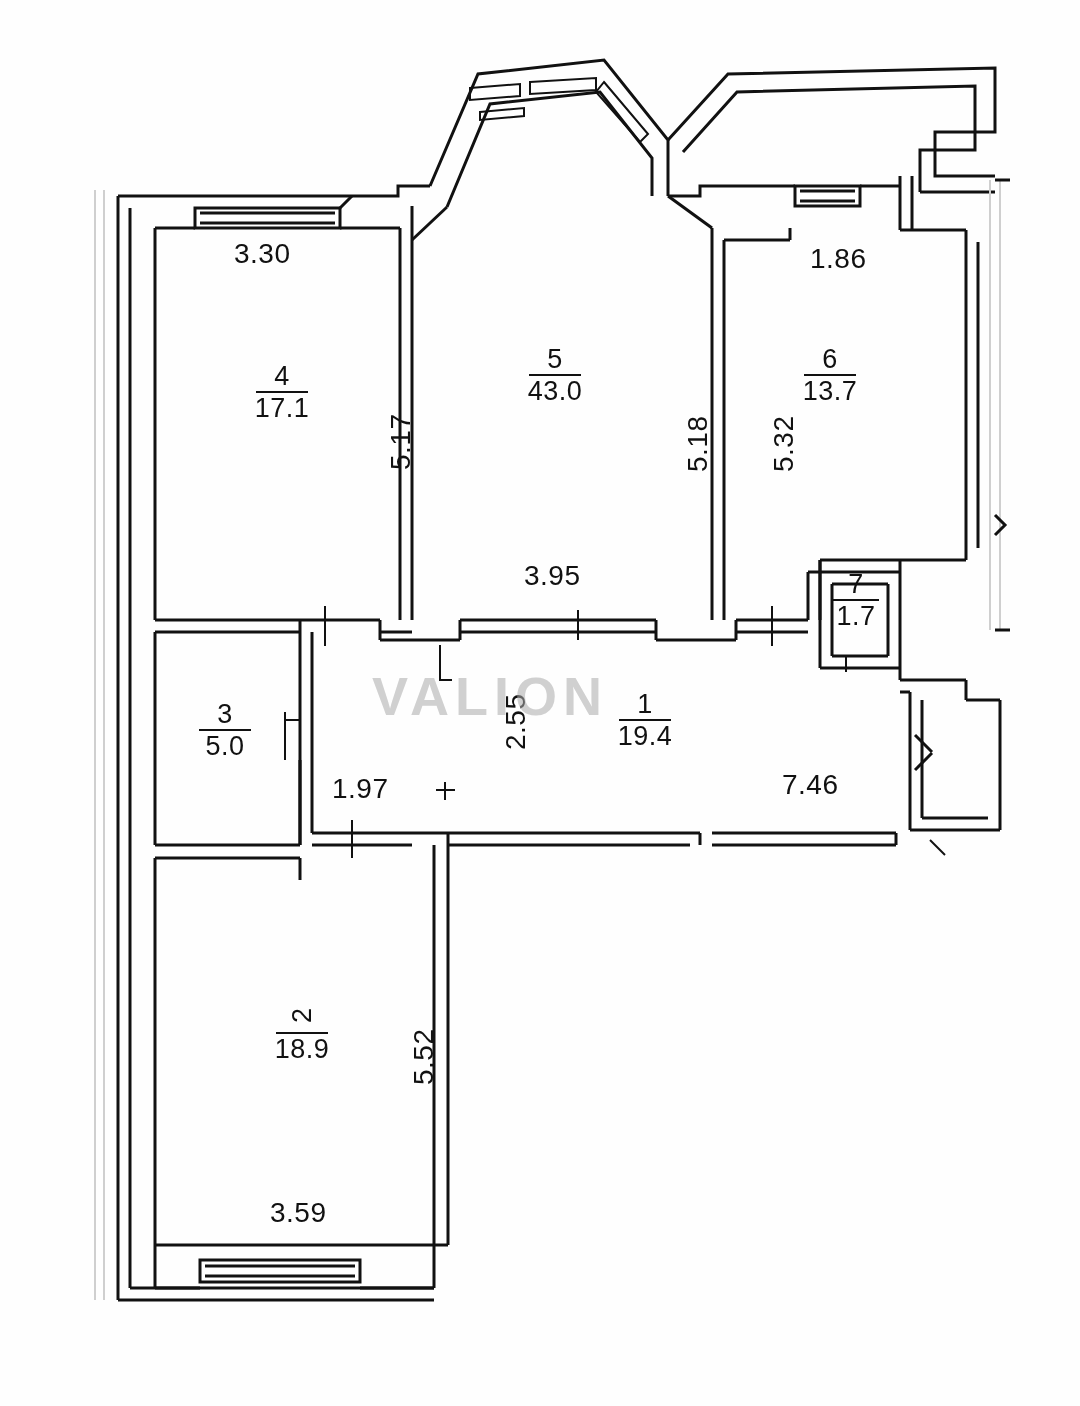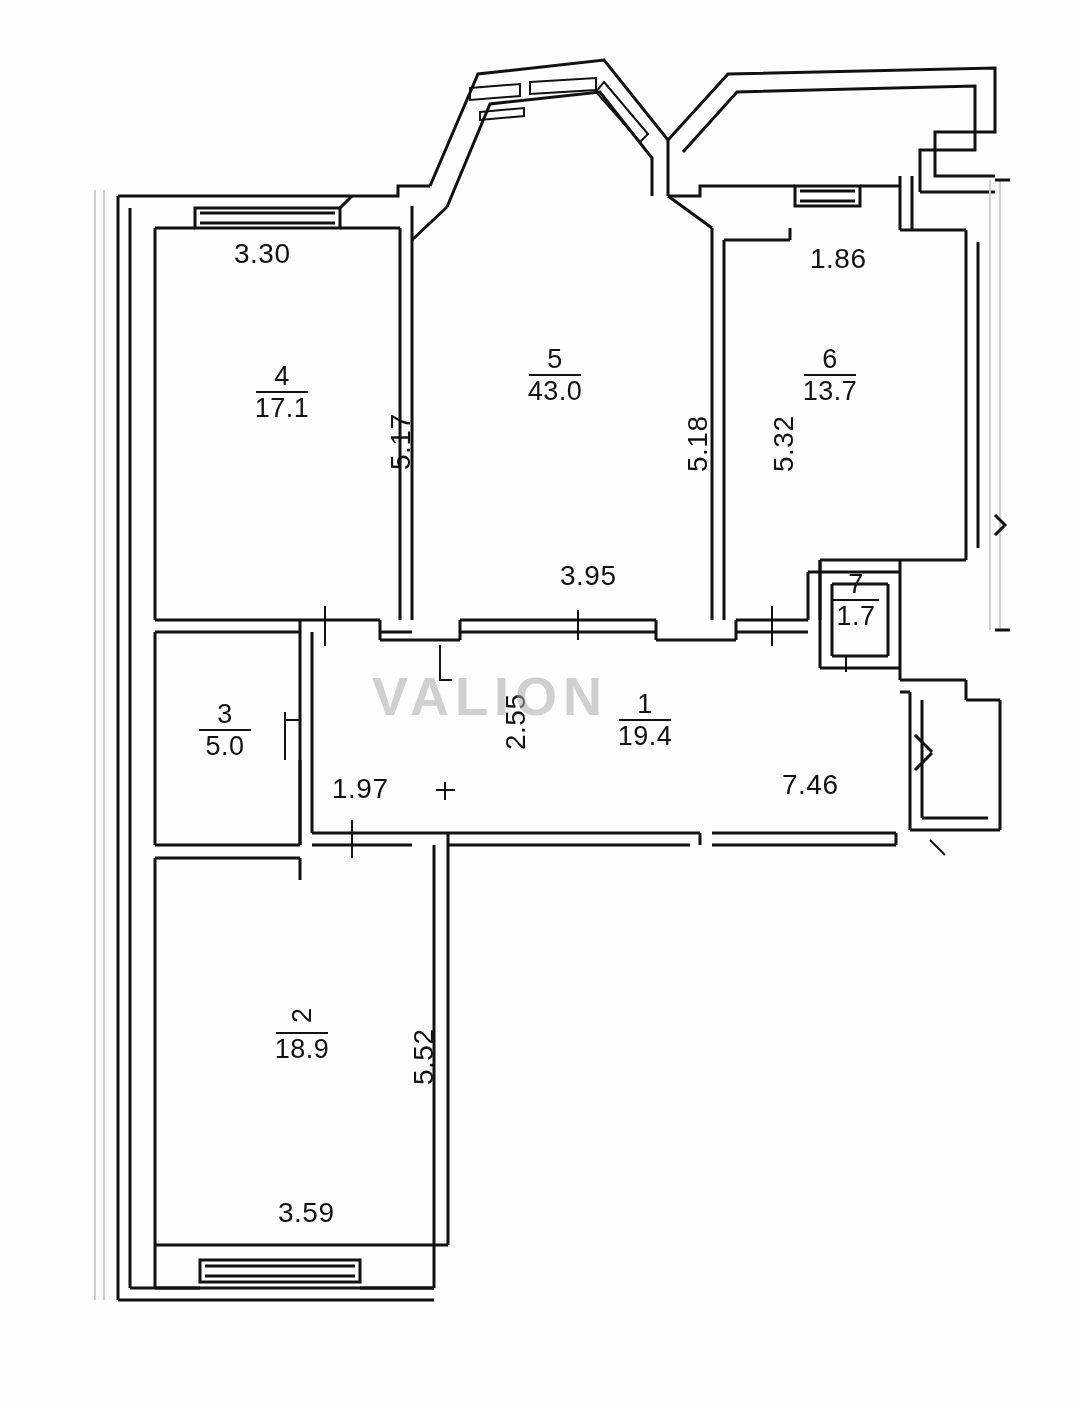--- a/index.html
+++ b/index.html
@@ -265,24 +265,24 @@
   </div>
 
   <div class="lbl room" style="left:262px; top:1000px; width:80px;">
     <span class="num" style="transform:rotate(-90deg); display:inline-block;">2</span>
     <span class="bar"></span>
     <span class="area">18.9</span>
   </div>
 
   <div class="lbl dim" style="left:234px; top:238px;">3.30</div>
   <div class="lbl dim" style="left:810px; top:243px;">1.86</div>
-  <div class="lbl dim" style="left:524px; top:560px;margin-left:36px;">3.95</div>
+  <div class="lbl dim" style="left:524px; top:560px;">3.95</div>
   <div class="lbl dim" style="left:332px; top:773px;">1.97</div>
   <div class="lbl dim" style="left:782px; top:769px;">7.46</div>
-  <div class="lbl dim" style="left:278px; top:1197px;">3.59</div>
+  <div class="lbl dim" style="left:270px; top:1197px;">3.59</div>
 
   <div class="lbl dim dim-v" style="left:385px; top:470px; transform:rotate(-90deg);">5.17</div>
   <div class="lbl dim dim-v" style="left:682px; top:472px; transform:rotate(-90deg);">5.18</div>
   <div class="lbl dim dim-v" style="left:768px; top:472px; transform:rotate(-90deg);">5.32</div>
   <div class="lbl dim dim-v" style="left:500px; top:750px; transform:rotate(-90deg);">2.55</div>
   <div class="lbl dim dim-v" style="left:408px; top:1085px; transform:rotate(-90deg);">5.52</div>
 
   <div id="watermark">VALION</div>
 
 </div>

